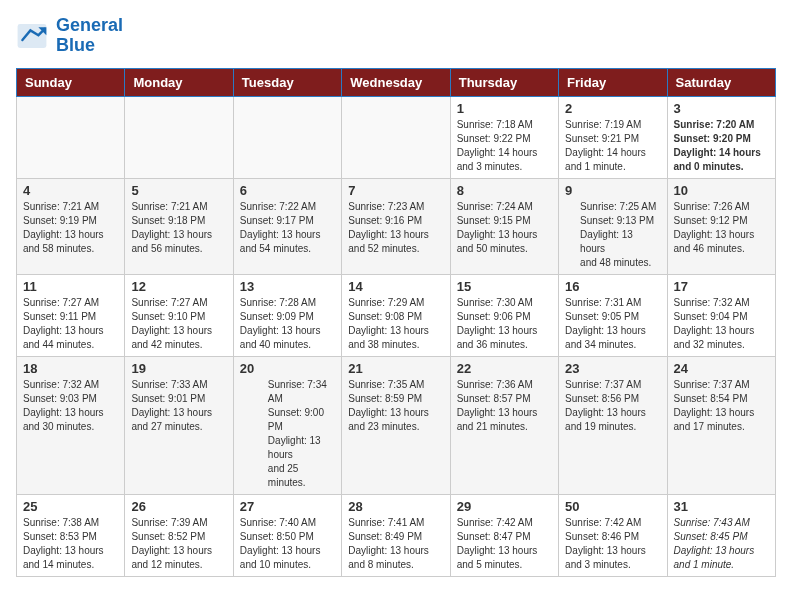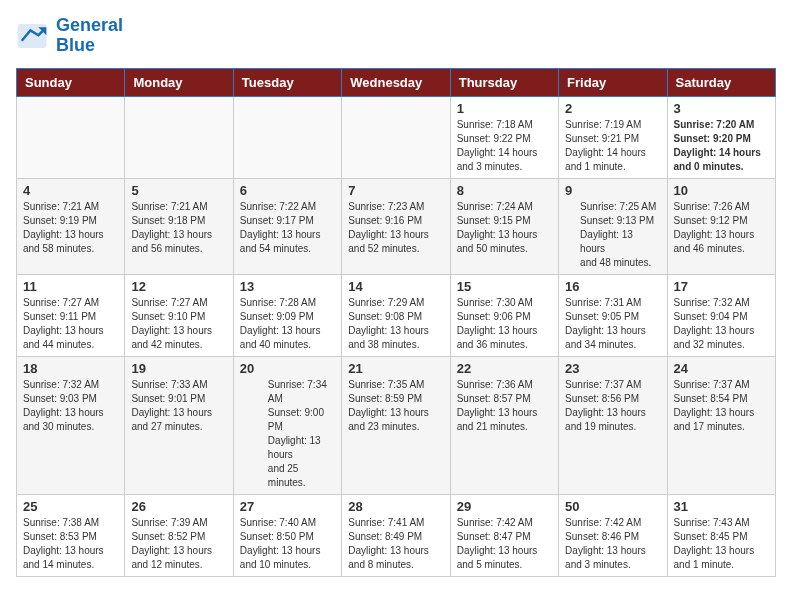--- a/index.html
+++ b/index.html
@@ -340,20 +340,20 @@
         </td>
         <td>
           <div class="day-number">50</div>
           <div class="day-info" style="white-space: pre-line;">Sunrise: 7:42 AM
 Sunset: 8:46 PM
 Daylight: 13 hours
 and 3 minutes.</div>
         </td>
         <td>
           <div class="day-number">31</div>
-          <div class="day-info" style="white-space: pre-line;">Sunrise: 7:43 AM
+          <div class="day-info" style="white-space: pre-line; font-style: italic;">Sunrise: 7:43 AM
 Sunset: 8:45 PM
 Daylight: 13 hours
 and 1 minute.</div>
         </td>
       </tr>
     </tbody>
 </table>
 
 </body></html>

